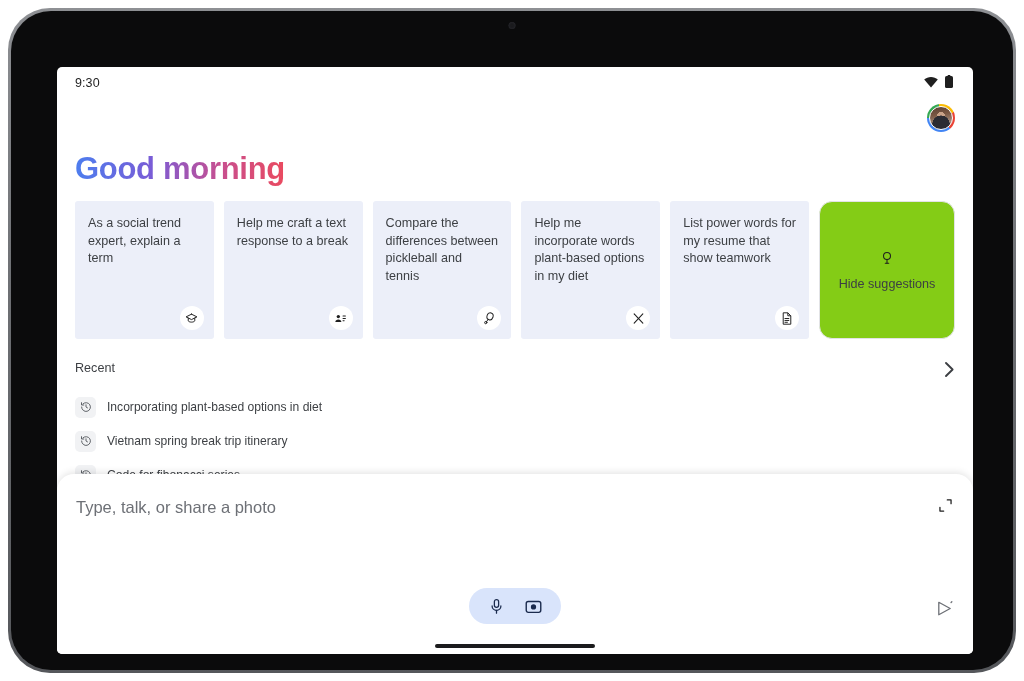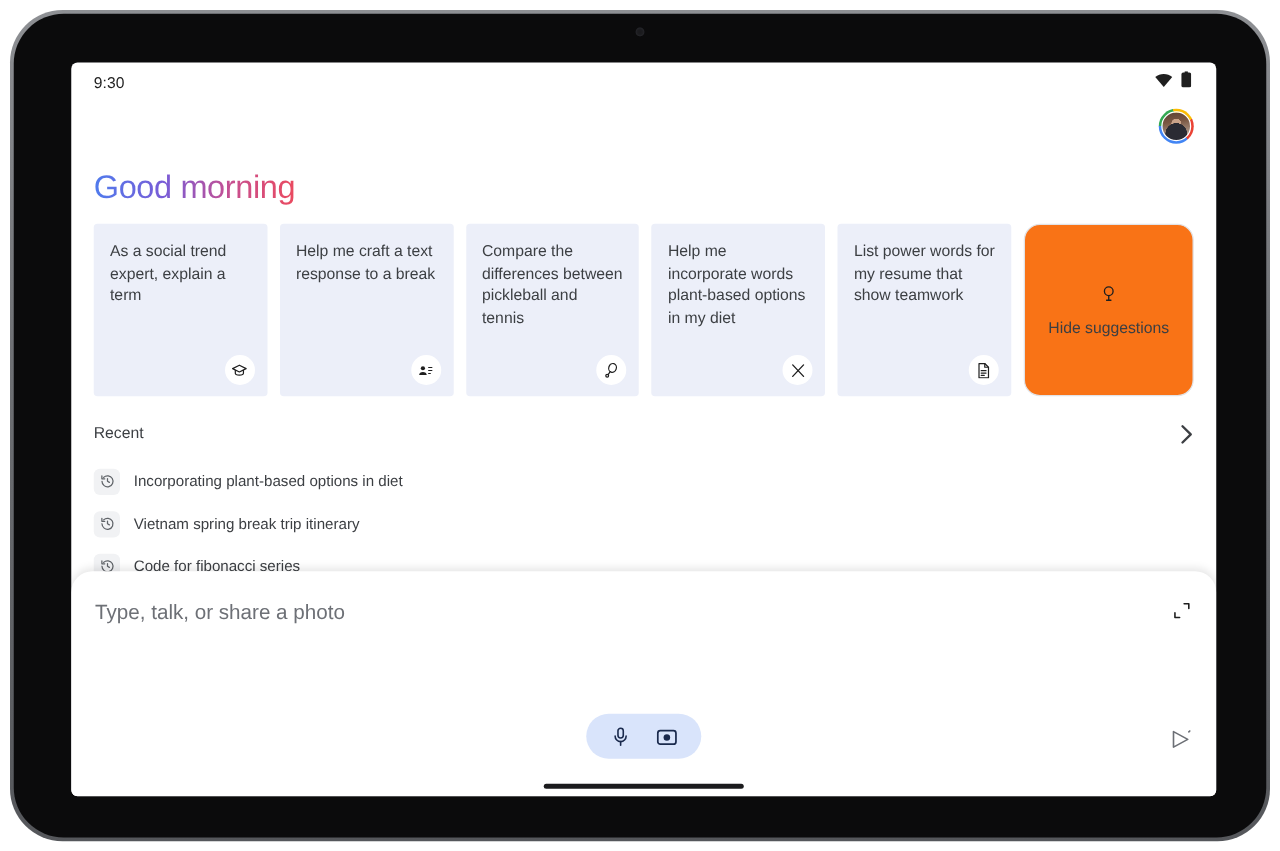--- a/index.html
+++ b/index.html
@@ -29,21 +29,21 @@
     position: absolute;
     left: 50%; top: 11px;
     transform: translateX(-50%);
     width: 7px; height: 7px;
     border-radius: 50%;
     background: #1b1b1e;
     box-shadow: inset 0 0 2px #33343a;
   }
   #screen {
     position: absolute;
-    left: 46px; top: 39px;
+    left: 46px; top: 56px;
     width: 916px; height: 587px;
     background: #ffffff;
     border-radius: 5px;
     overflow: hidden;
   }
 
   
   #status-bar {
     height: 32px;
     display: flex;
@@ -87,22 +87,22 @@
     background:
       radial-gradient(circle at 50% 78%, #2b2b33 0 42%, rgba(43,43,51,0) 43%),
       radial-gradient(circle at 50% 40%, #caa288 0 22%, rgba(0,0,0,0) 23%),
       linear-gradient(170deg,#5b4033 0%, #7a5743 35%, #c8b9ad 100%);
     border: 1.5px solid #ffffff;
     overflow: hidden;
   }
 
   
   #greeting {
-    font-size: 26px;
-    font-weight: 400;
+    font-size: 31px;
+    font-weight: 700;
     letter-spacing: -.3px;
     padding: 14px 0 14px 18px;
     background: linear-gradient(90deg,#4285f4 0%, #7a5cd6 42%, #c84f8f 72%, #ea4a5f 100%);
     -webkit-background-clip: text;
     background-clip: text;
     color: transparent;
     -webkit-text-fill-color: transparent;
     display: inline-block;
   }
 
@@ -132,21 +132,21 @@
     width: 24px; height: 24px;
     border-radius: 50%;
     background: #ffffff;
     display: flex;
     align-items: center;
     justify-content: center;
   }
   #hide-card {
     flex: 0 0 136px;
     height: 138px;
-    background: #f97316;
+    background: #84cc16;
     border: 1px solid #e2e3e6;
     border-radius: 13px;
     display: flex;
     flex-direction: column;
     align-items: center;
     justify-content: center;
     gap: 7px;
     cursor: pointer;
   }
   #hide-label {

